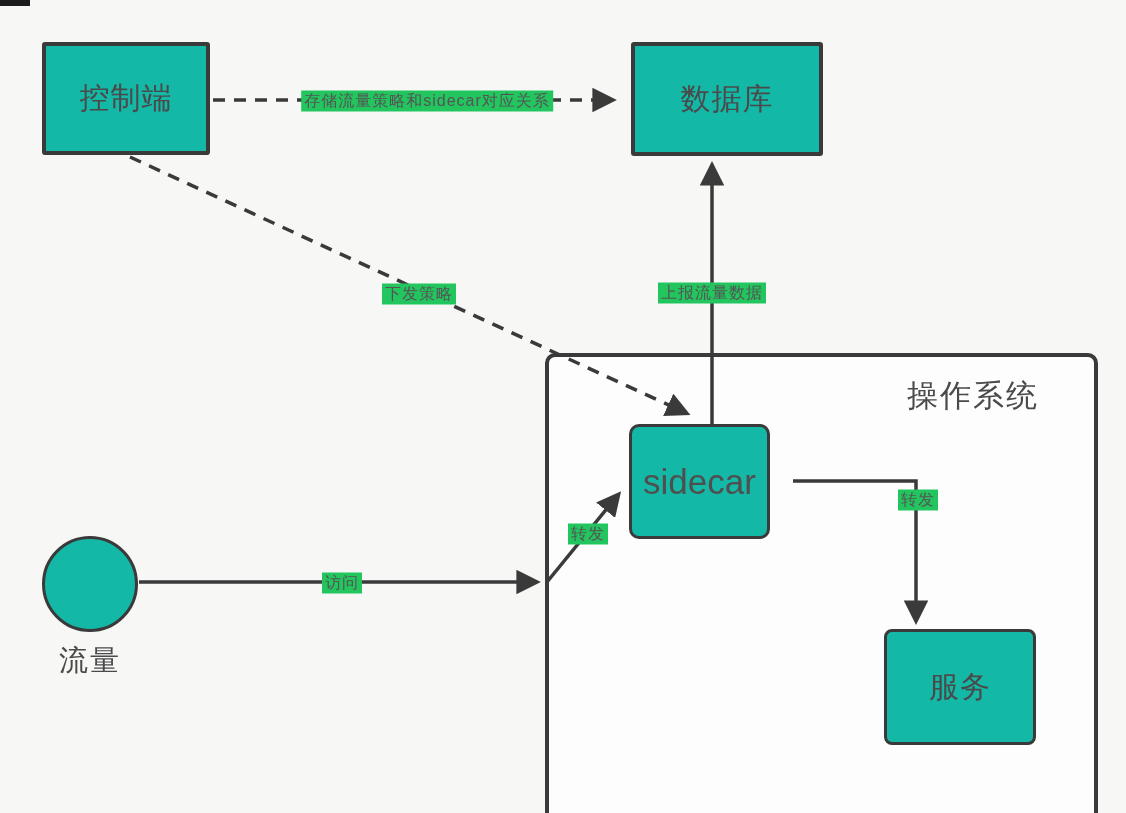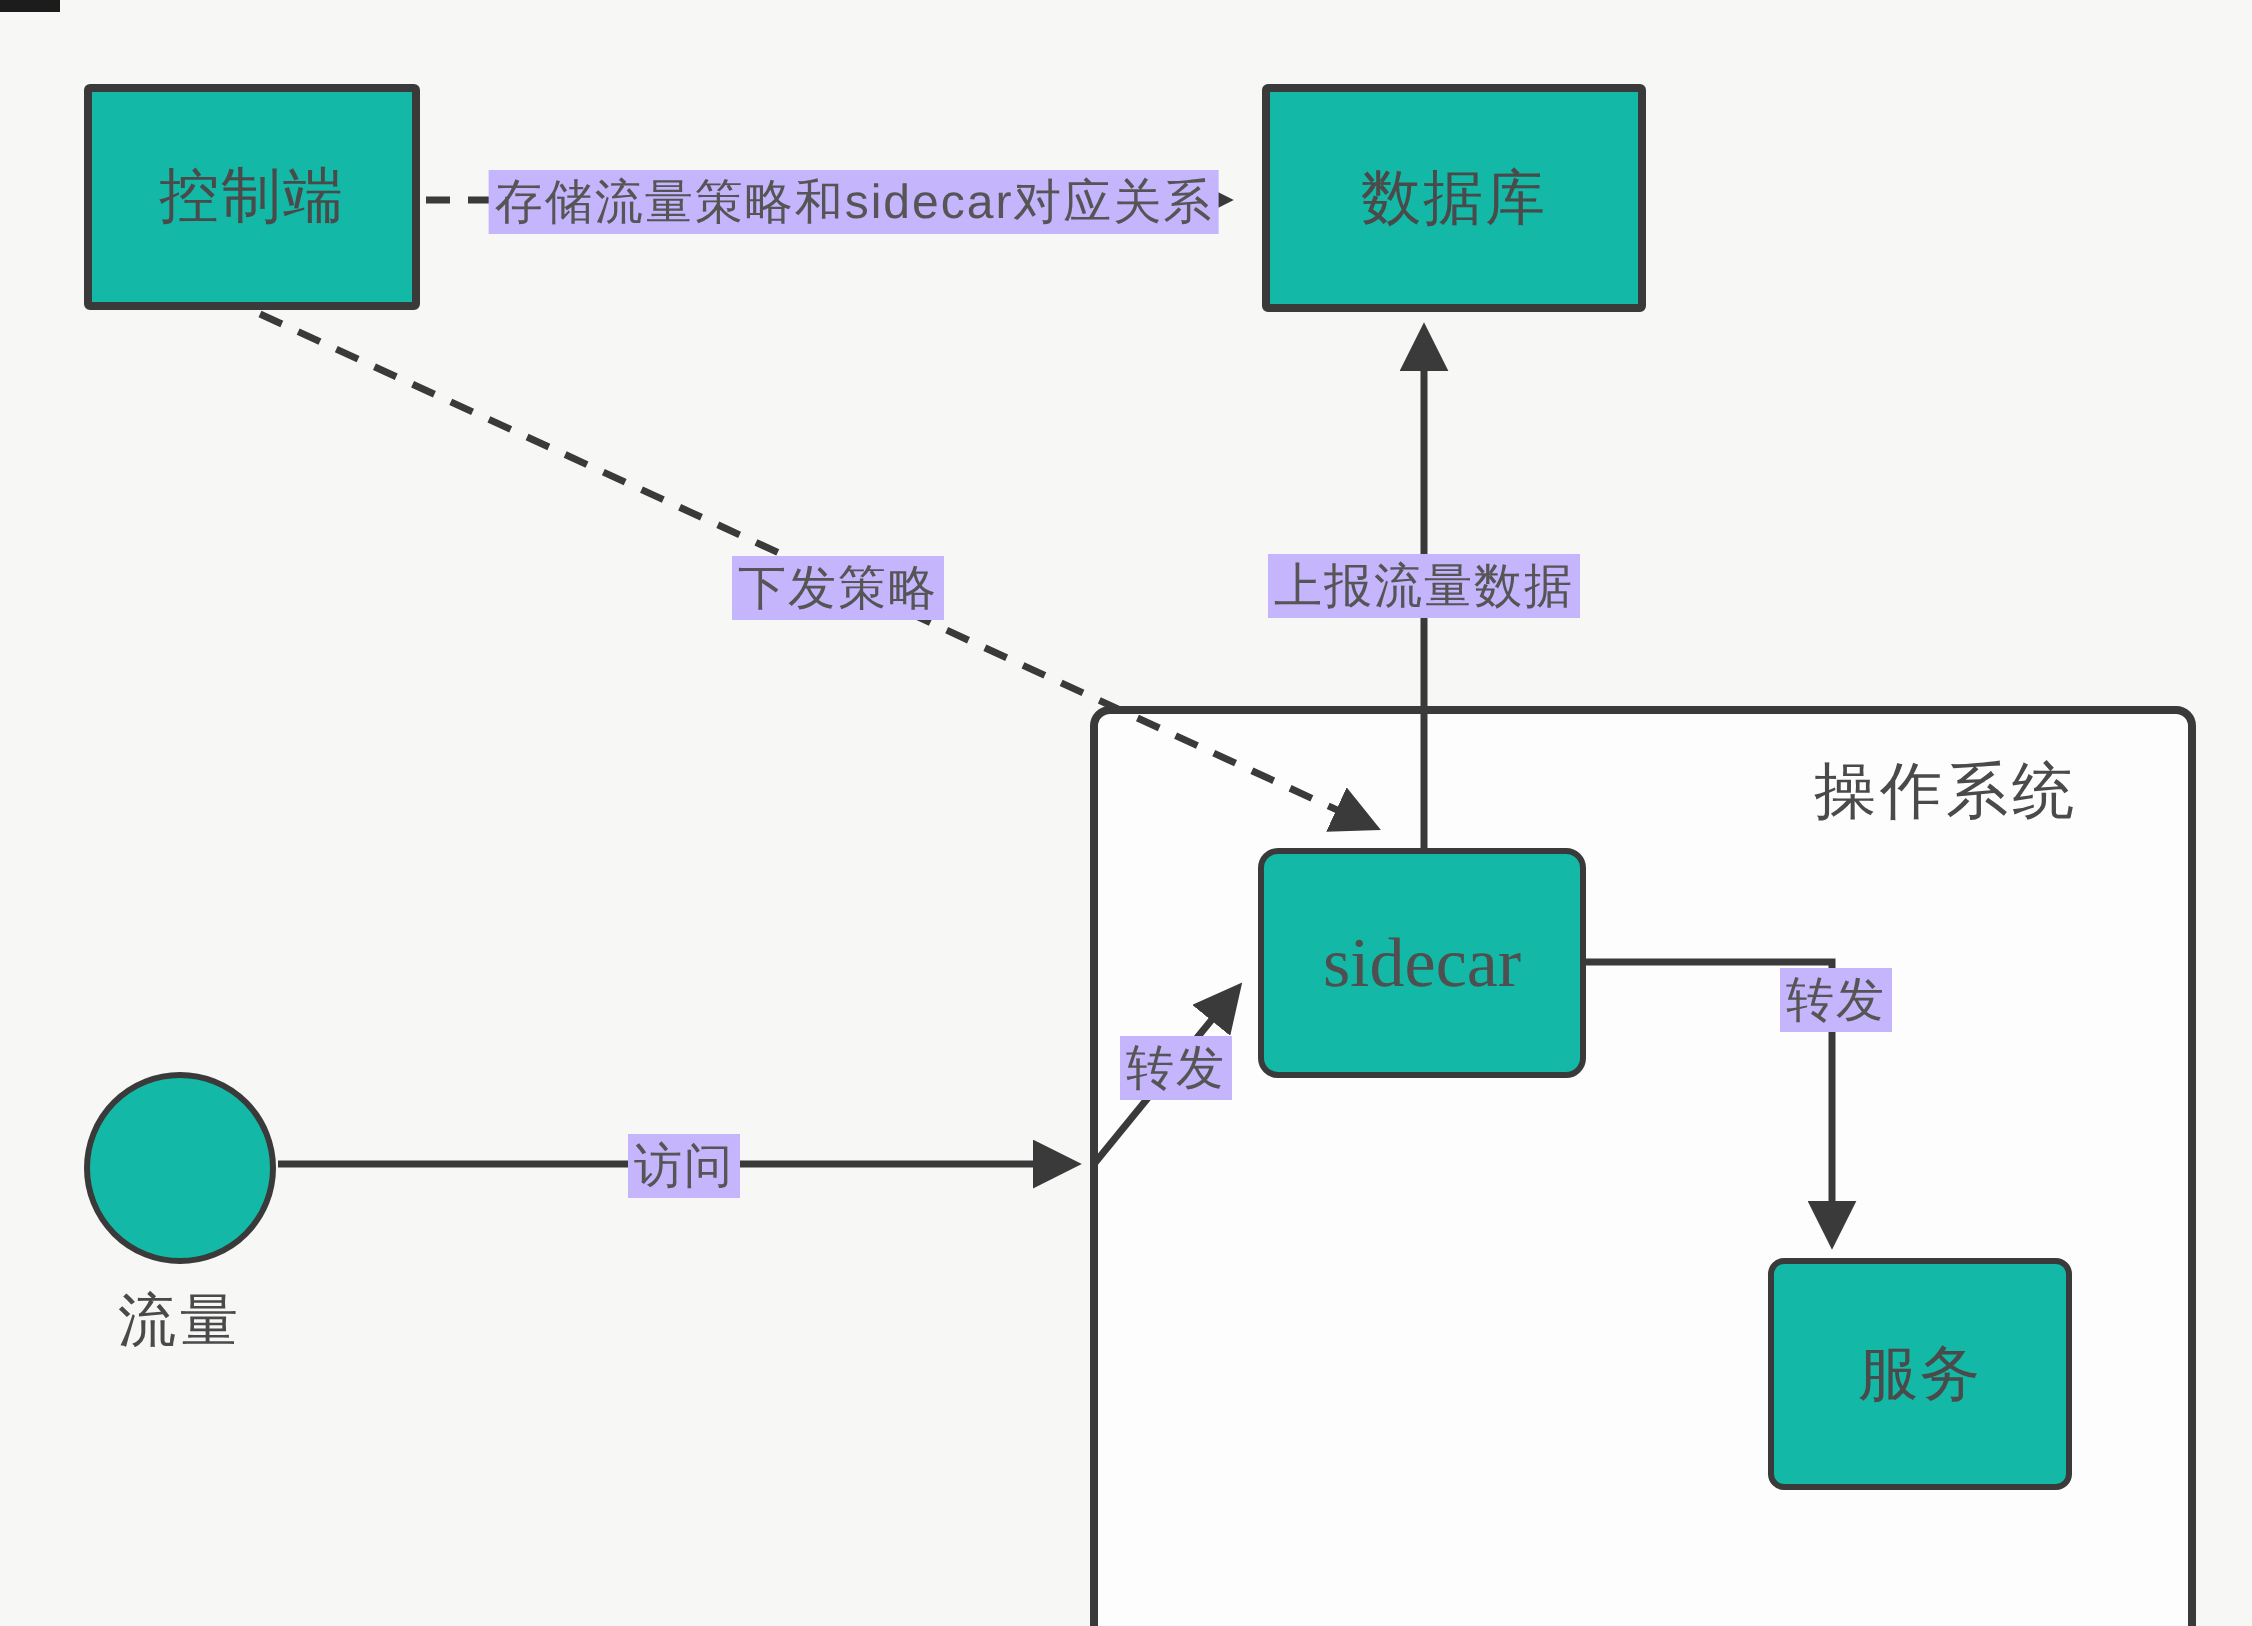--- a/index.html
+++ b/index.html
@@ -14,32 +14,32 @@
     background:#14b8a6;border:3px solid #3a3a3a;box-sizing:border-box;
     color:#4a4a4a;z-index:1;
   }
   .node.square{border-radius:3px;border-width:4px;}
   .node.rounded{border-radius:10px;}
   .node-label{font-size:30px;letter-spacing:1px;}
   #node-control{left:42px;top:42px;width:168px;height:113px;}
   #node-database{left:631px;top:42px;width:192px;height:114px;}
   #node-os{left:545px;top:353px;width:553px;height:504px;border-width:4px;background:#fdfdfd;z-index:0;}
   #os-title{position:absolute;right:55px;top:18px;font-size:31px;letter-spacing:2px;color:#4a4a4a;}
-  #node-sidecar{left:629px;top:424px;width:164px;height:115px;font-family:Liberation Serif, serif;}
+  #node-sidecar{left:629px;top:424px;width:141px;height:115px;}
   #node-sidecar .node-label{font-size:35px;letter-spacing:0px;color:#4f4f4f;}
   #node-service{left:884px;top:629px;width:152px;height:116px;border-radius:8px;text-align:center;}
   #node-traffic{left:42px;top:536px;width:96px;height:96px;border-radius:50%;}
   #traffic-label{
     position:absolute;left:90px;top:661px;transform:translate(-50%,-50%);
     font-size:29px;color:#4a4a4a;z-index:1;letter-spacing:2px;text-align:right;
   }
   svg.connectors{position:absolute;left:0;top:0;z-index:2;pointer-events:none;}
   .edge-label{
     position:absolute;transform:translate(-50%,-50%);
-    background:#c4b5fd;padding:0 3px;font-size:24px;color:#555555;
+    background:#22c55e;padding:0 3px;font-size:16px;color:#555555;
     z-index:3;white-space:nowrap;letter-spacing:1px;
   }
   #label-store{left:427px;top:101px;}
   #label-dispatch{left:419px;top:294px;}
   #label-report{left:712px;top:293px;}
   #label-visit{left:342px;top:583px;}
   #label-forward-in{left:588px;top:534px;}
   #label-forward-out{left:918px;top:500px;}
   #corner-artifact{
     position:absolute;left:0;top:0;width:30px;height:6px;background:#1c1c1c;z-index:4;

